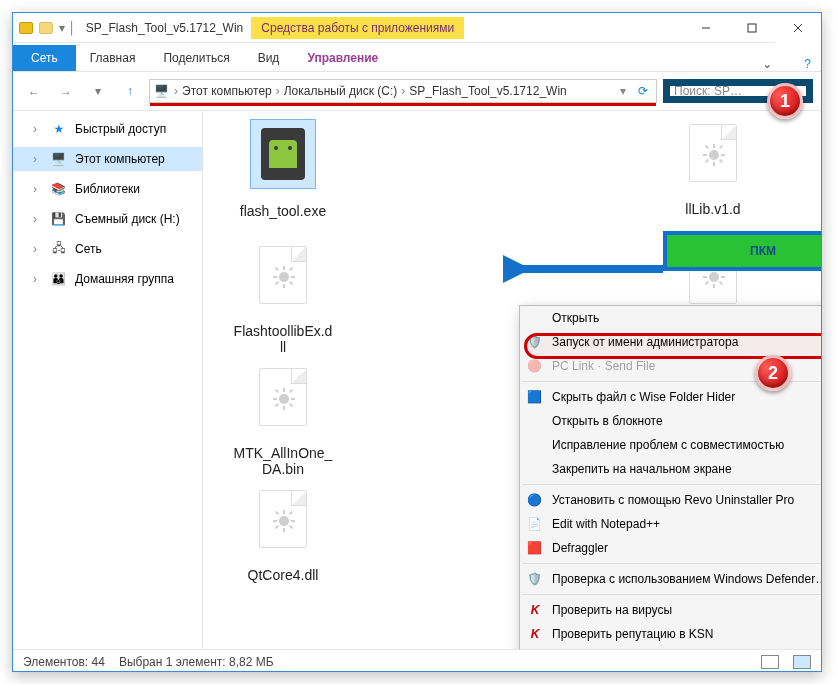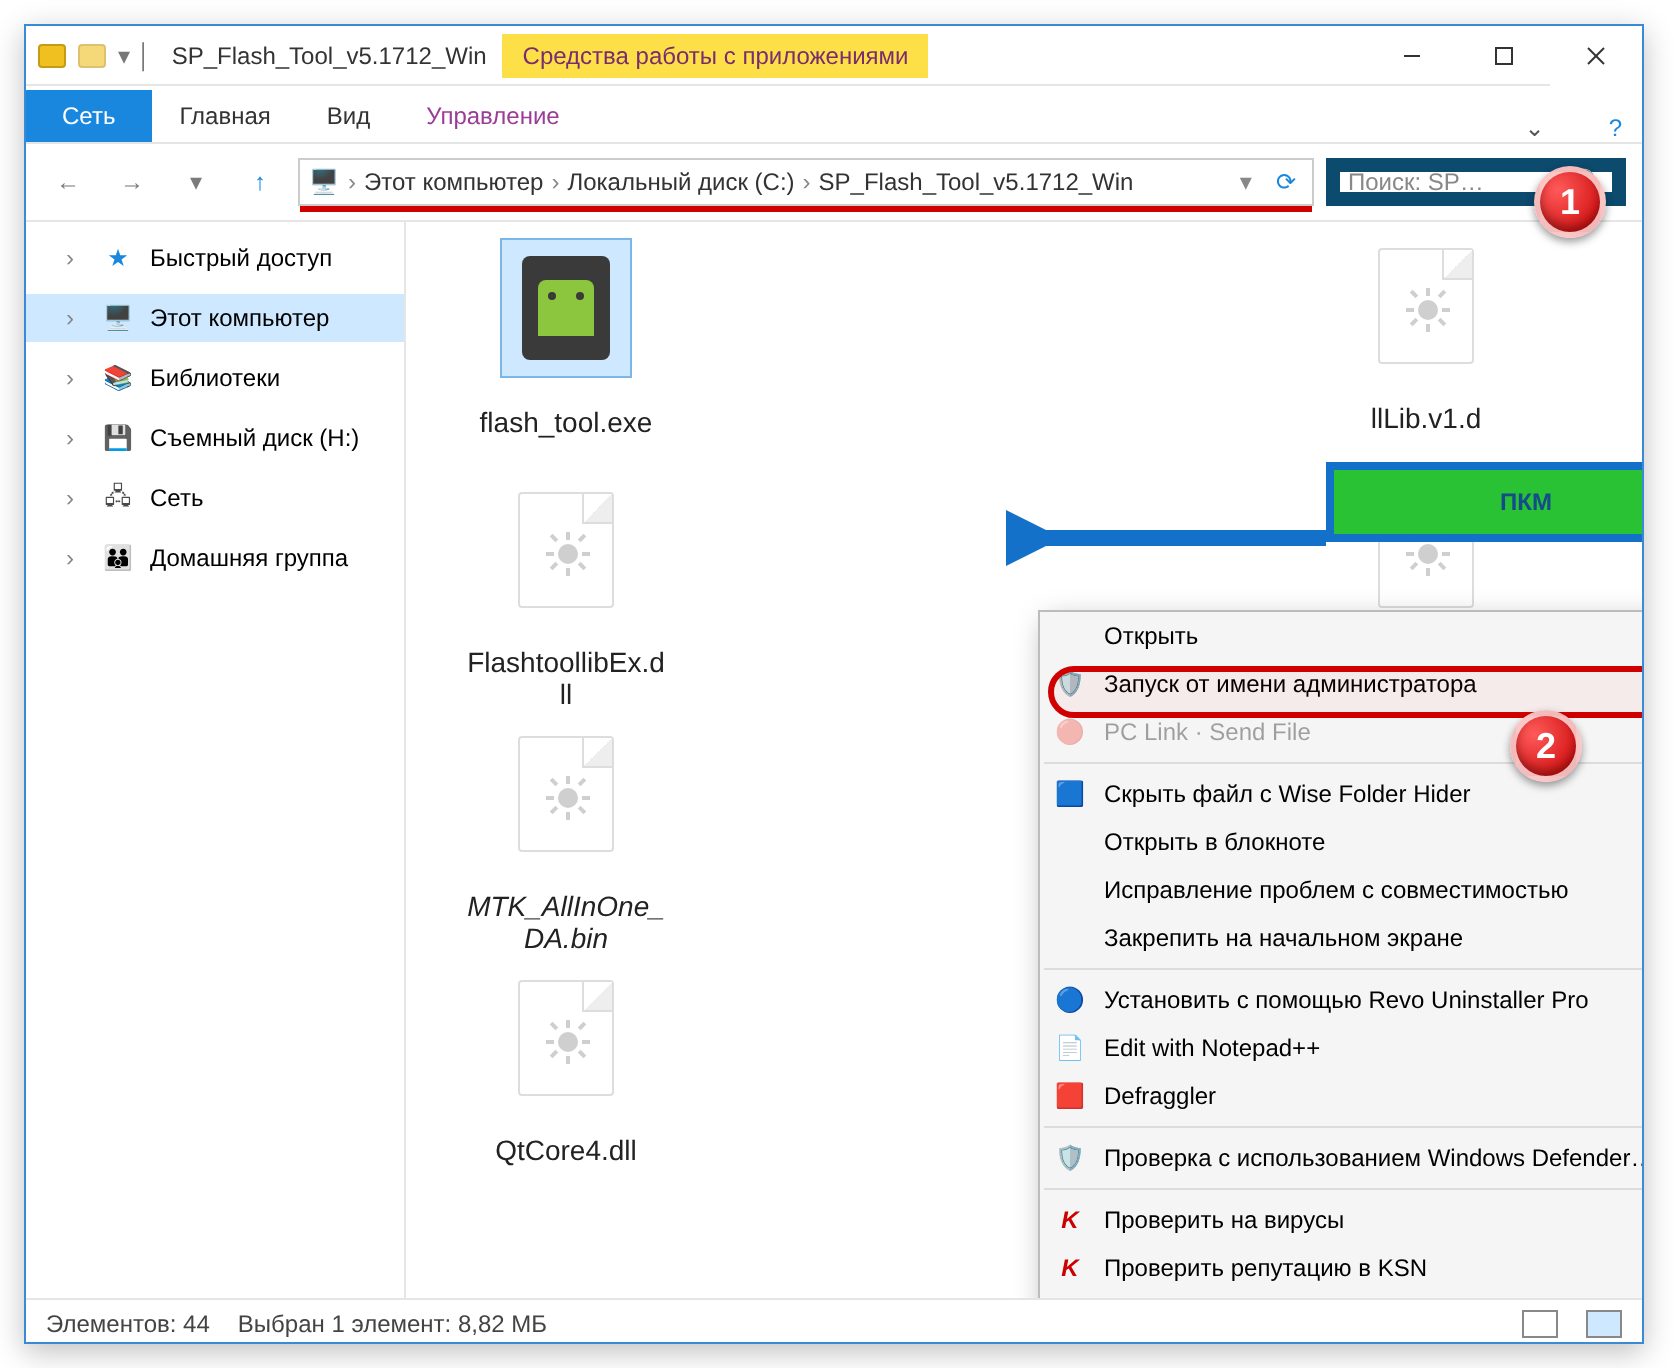--- a/index.html
+++ b/index.html
@@ -10,21 +10,21 @@
   .titlebar .folder-small { width:14px; height:12px; background:#f0c020; border:1px solid #c59b12; border-radius:2px; }
   .titlebar .title-text { margin-left:4px; color:#333; white-space:nowrap;}
   .titlebar .context-tab { margin-left:8px; padding:4px 10px; background:#fde047; color:#7a2c6e; }
   .titlebar .spacer { flex:1; }
   .titlebar .win-btn { width:46px; height:30px; display:flex; align-items:center; justify-content:center; }
   .titlebar .win-btn svg { width:10px; height:10px; }
   .titlebar .win-btn.close { background:#fff; }
   .ribbon-tabs { height:28px; display:flex; align-items:flex-end; background:#fff; }
   .ribbon-tabs .file-tab { background:#1a87df; color:#fff; padding:6px 18px; }
   .ribbon-tabs .tab { padding:6px 14px; color:#333; }
-  .ribbon-tabs .tab.ctx { color:#9b3c95; }
+  .ribbon-tabs .tab.ctx { color:#9b3c95;font-weight:bold; }
   .ribbon-tabs .chev { margin-left:auto; padding:0 12px; color:#555;}
   .addrbar-row { display:flex; align-items:center; padding:6px 8px; gap:6px; border-top:1px solid #e5e5e5; border-bottom:1px solid #e5e5e5;}
   .nav-arrow { width:26px; height:26px; display:flex; align-items:center; justify-content:center; color:#7a7a7a;}
   .nav-arrow.active { color:#1a87df;}
   .addrbar { flex:1; border:1px solid #ccc; height:24px; display:flex; align-items:center; padding:0 4px; gap:4px; position:relative;}
   .addrbar .crumb { display:flex; align-items:center; gap:4px; color:#333; white-space:nowrap;}
   .addrbar .sep { color:#888; }
   .addr-underline { position:absolute; left:0; right:0; bottom:-4px; height:3px; background:#d10000; }
   .searchbox { width:150px; border:7px solid #0c4a6e; height:24px; display:flex; align-items:center; padding:0 4px; color:#888;}
   .body { display:flex; height: calc(100% - 30px - 28px - 38px - 24px); }
@@ -87,20 +87,21 @@
         <svg viewBox="0 0 10 10">
           <line x1="1" y1="1" x2="9" y2="9" stroke="#333" stroke-width="1"></line>
           <line x1="9" y1="1" x2="1" y2="9" stroke="#333" stroke-width="1"></line>
         </svg>
       </div>
   </div>
 
   <div class="ribbon-tabs">
     <div class="file-tab">Сеть</div>
     <div class="tab">Главная</div>
+    <div class="tab">Поделиться</div>
     <div class="tab">Вид</div>
     <div class="tab ctx">Управление</div>
     <div class="chev">⌄</div>
     <div style="width:10px"></div>
     <div style="padding:0 10px;color:#1a87df">?</div>
   </div>
 
   <div class="addrbar-row">
     <div class="nav-arrow">←</div>
     <div class="nav-arrow">→</div>
@@ -218,21 +219,21 @@
                         <rect x="1" y="11" width="4" height="2"></rect>
                         <rect x="19" y="11" width="4" height="2"></rect>
                         <rect x="3" y="3" width="4" height="2" transform="rotate(45 5 4)"></rect>
                         <rect x="17" y="17" width="4" height="2" transform="rotate(45 19 18)"></rect>
                         <rect x="17" y="3" width="4" height="2" transform="rotate(-45 19 4)"></rect>
                         <rect x="3" y="17" width="4" height="2" transform="rotate(-45 5 18)"></rect>
                       </g>
                     </svg></div>
                 </div>
               </div></div><div class="label">90.dll</div></div>
-          <div class="file" style="left: 30px; top: 252px; font-style: italic;"><div class="thumb-wrap"><div class="thumb">
+          <div class="file" style="left: 30px; top: 252px;"><div class="thumb-wrap"><div class="thumb">
                 <div class="gear-doc">
                   <div class="gear"><svg viewBox="0 0 24 24">
                       <circle cx="12" cy="12" r="5" fill="#cfcfcf"></circle>
                       <g fill="#cfcfcf">
                         <rect x="11" y="1" width="2" height="4"></rect>
                         <rect x="11" y="19" width="2" height="4"></rect>
                         <rect x="1" y="11" width="4" height="2"></rect>
                         <rect x="19" y="11" width="4" height="2"></rect>
                         <rect x="3" y="3" width="4" height="2" transform="rotate(45 5 4)"></rect>
                         <rect x="17" y="17" width="4" height="2" transform="rotate(45 19 18)"></rect>

